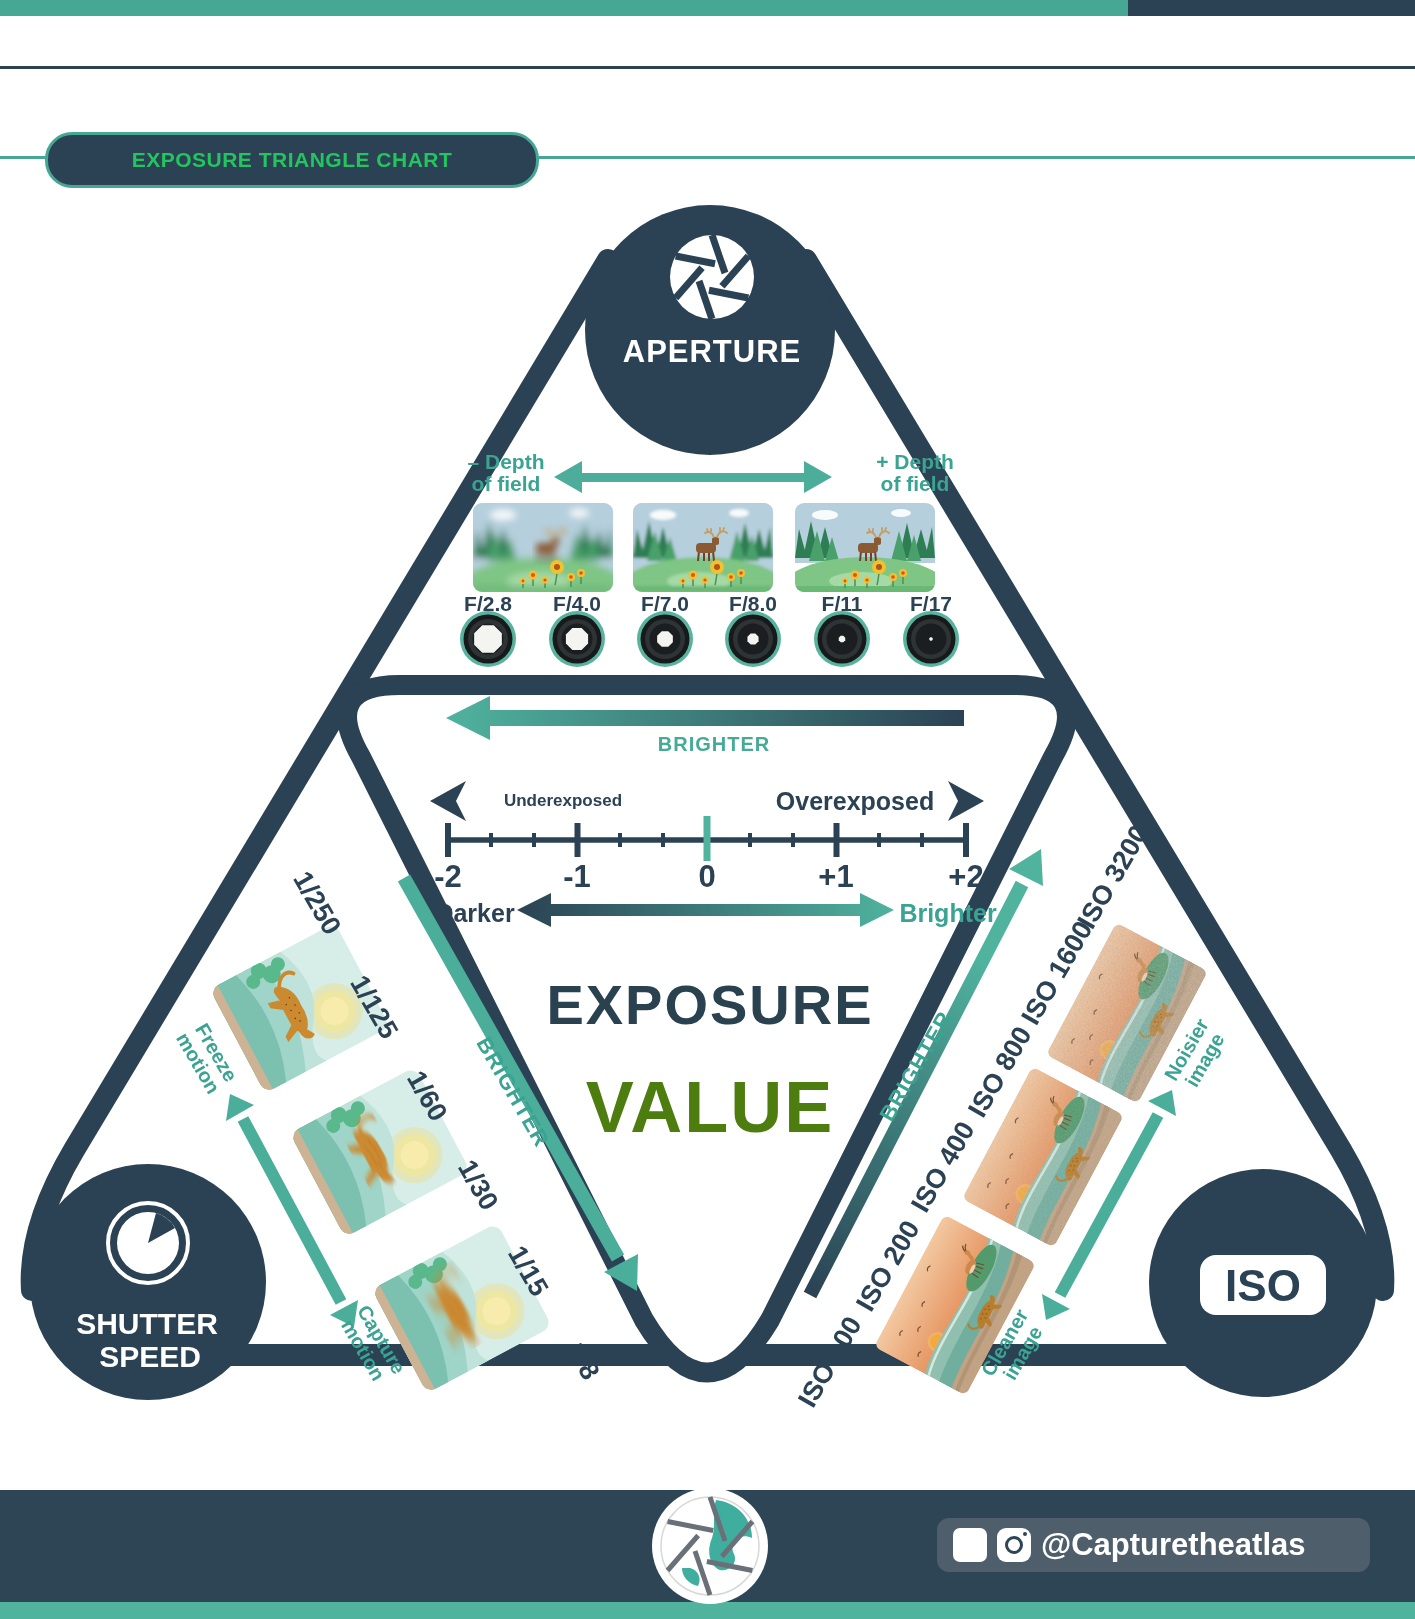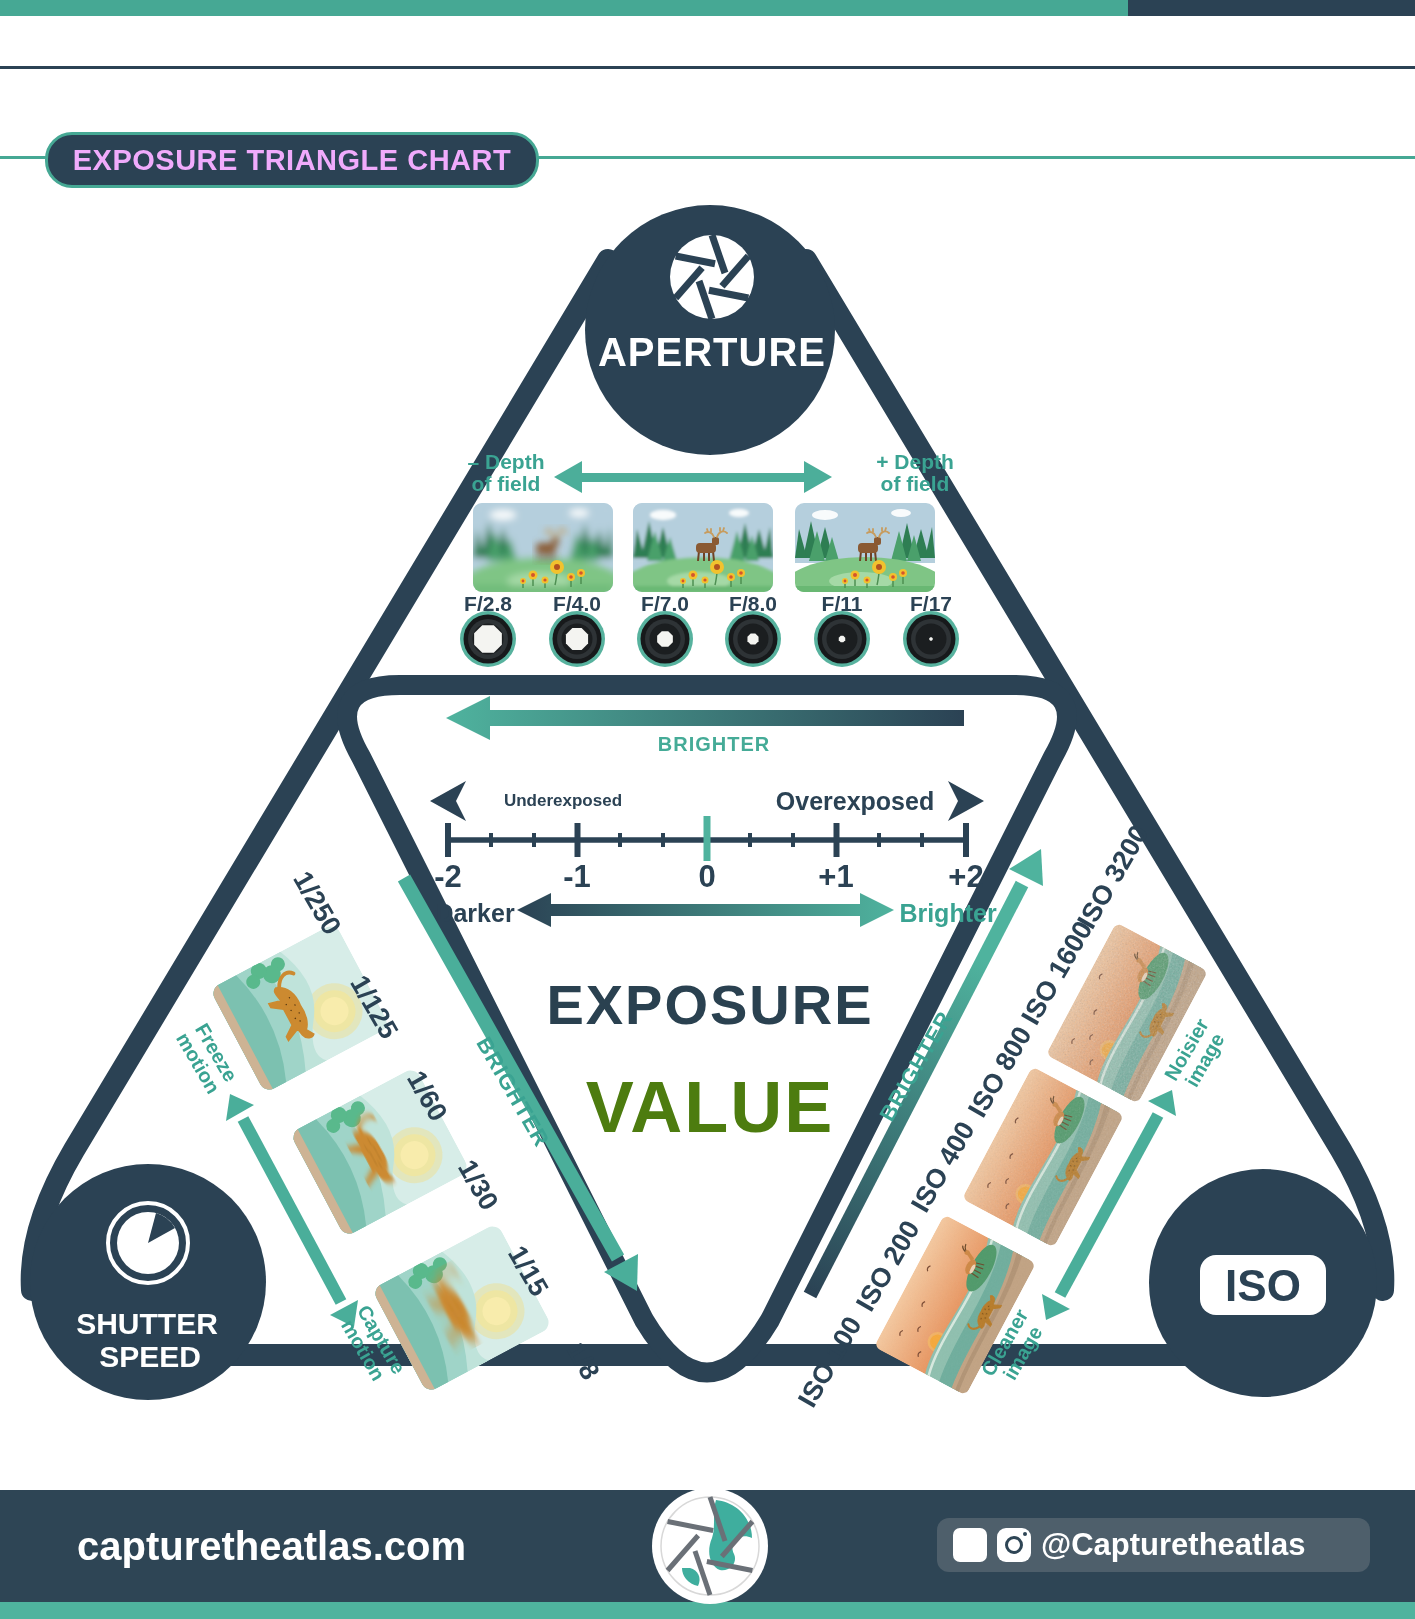--- a/index.html
+++ b/index.html
@@ -10,21 +10,21 @@
   .t{position:absolute;z-index:2;transform:translate(-50%,-50%);white-space:nowrap;
      font-weight:bold;color:#2b4254;line-height:1.05;text-align:center;}
   .teal{color:#3aa392;}
   .white{color:#fff;}
   .rl{transform:translate(-50%,-50%) rotate(60deg);}
   .rr{transform:translate(-50%,-50%) rotate(-60deg);}
   .pill{position:absolute;z-index:2;display:flex;align-items:center;justify-content:center;}
   .pill1{left:471px;top:40px;width:466px;height:55px;background:#46a894;border:4px solid #2b4254;border-radius:30px;}
   .pill1 span{font-weight:bold;font-size:34px;color:#fff;letter-spacing:1px;}
   .pill2{left:45px;top:132px;width:488px;height:50px;background:#2b4254;border:3px solid #46a894;border-radius:27px;}
-  .pill2 span{font-weight:bold;font-size:29px;color:#f0abfc;letter-spacing:0.5px;}
+  .pill2 span{font-weight:bold;font-size:21px;color:#22c55e;letter-spacing:0.5px;}
   .hline{position:absolute;left:0;width:1415px;z-index:0;}
   .footer-bar{position:absolute;left:0;top:1490px;width:1415px;height:112px;background:#2e4555;z-index:0;}
   .footer-teal{position:absolute;left:0;top:1602px;width:1415px;height:17px;background:#4fb39e;z-index:0;}
   .social{position:absolute;z-index:2;left:937px;top:1518px;width:433px;height:54px;background:#4e5f6b;
           border-radius:12px;display:flex;align-items:center;gap:10px;padding:0;}
   .fb{width:34px;height:34px;margin-left:16px;background:#fff;border-radius:7px;display:flex;align-items:center;
       justify-content:center;font-weight:bold;font-size:27px;color:#2e4555;}
   .ig{position:relative;width:34px;height:34px;background:#fff;border-radius:9px;}
   .ig i{position:absolute;left:8px;top:8px;width:12px;height:12px;border:3px solid #2e4555;border-radius:50%;}
   .ig b{position:absolute;right:4px;top:4px;width:4px;height:4px;background:#2e4555;border-radius:50%;}
@@ -423,21 +423,21 @@
     <line x1="0" y1="-49" x2="15" y2="-5" transform="rotate(240)"></line>
     <line x1="0" y1="-49" x2="15" y2="-5" transform="rotate(300)"></line>
   </g>
 </g>
 </svg>
 
 <div class="pill pill2">
       <span>EXPOSURE TRIANGLE CHART</span>
     </div>
 
-<div class="t white" style="left:712px;top:352px;font-size:40px;letter-spacing:1px;">APERTURE</div>
+<div class="t white" style="left:712px;top:352px;font-size:31px;letter-spacing:1px;">APERTURE</div>
 
 <div class="t teal dof" style="left:506px;top:473px;">
   <div>– Depth</div>
   <div>of field</div>
 </div>
 <div class="t teal dof" style="left:884px;top:473px;margin-left:31px;">
   <div>+ Depth</div>
   <div>of field</div>
 </div>
 
@@ -495,21 +495,20 @@
 </div>
 <div class="t teal rr small-teal" style="left:1014px;top:1348px;">
   <div>Cleaner</div>
   <div>image</div>
 </div>
 
 <div class="t white" style="left:147px;top:1324px;font-size:30px;">SHUTTER</div>
 <div class="t white" style="left:150px;top:1357px;font-size:30px;">SPEED</div>
 <div class="t" style="left:1263px;top:1286px;font-size:44px;">ISO</div>
 
-<div class="site">capturetheatlas.com</div>
 <div class="social">
   <span class="fb">f</span>
   <span class="ig">
         <i></i>
         <b></b>
       </span>
   <span>@Capturetheatlas</span>
 </div>
 
 </div>

